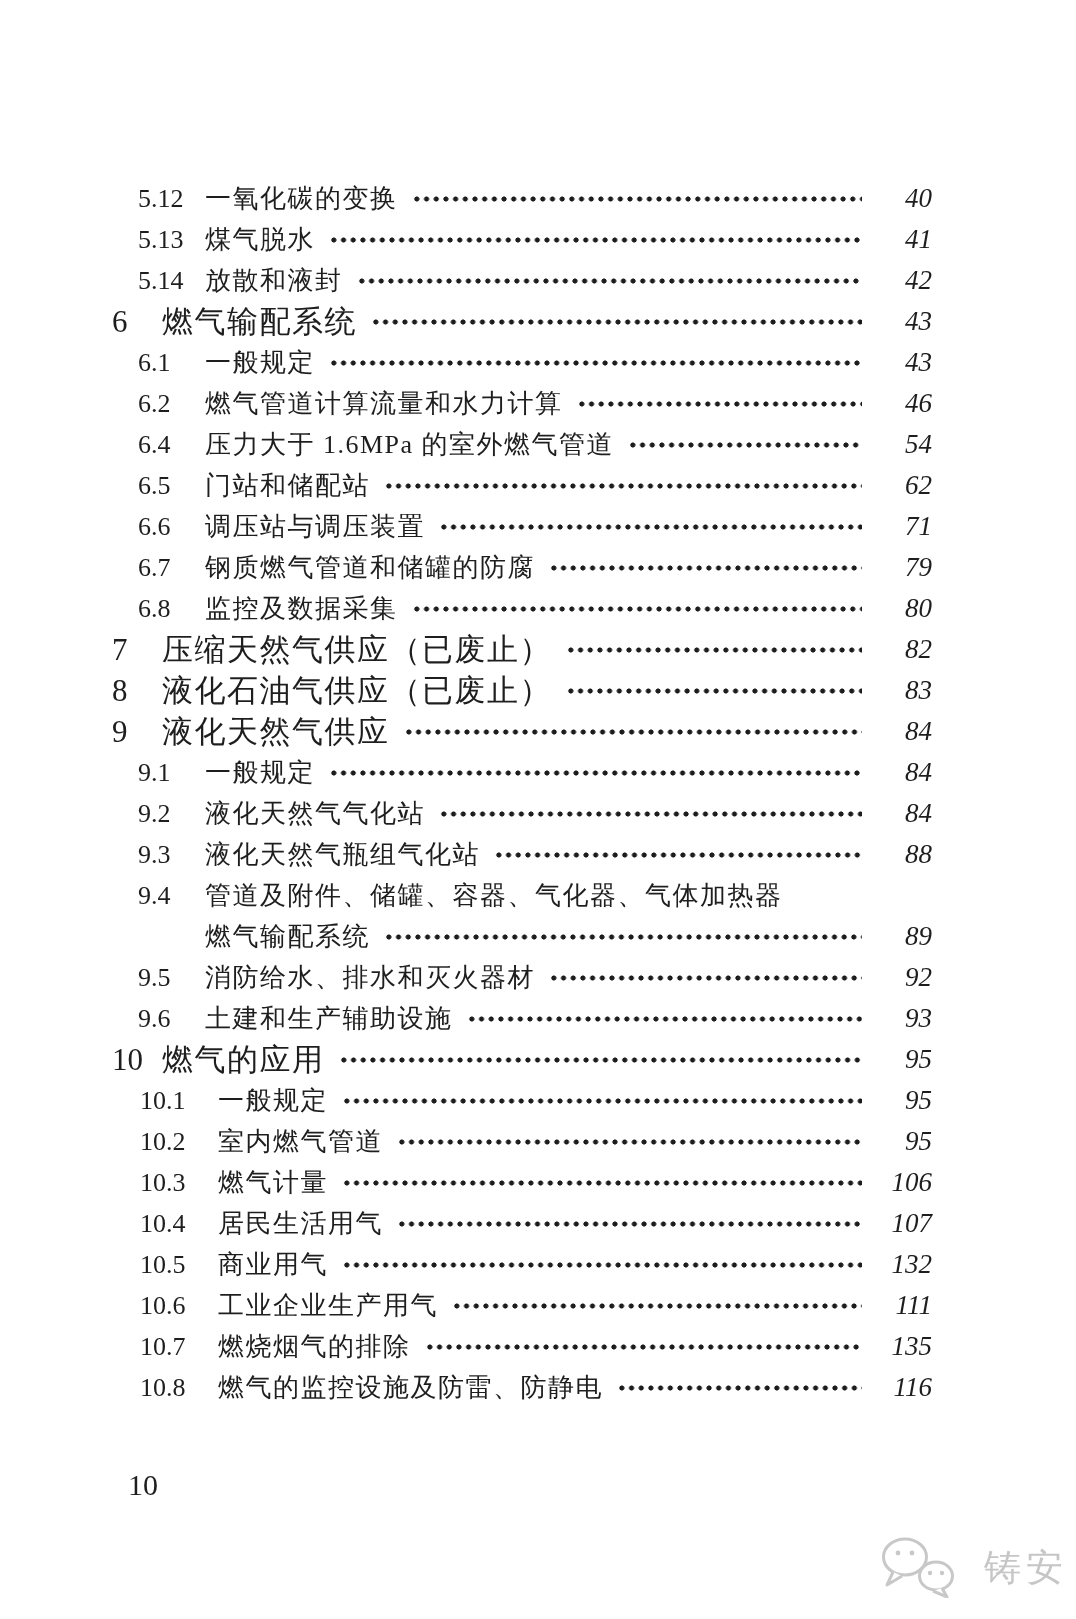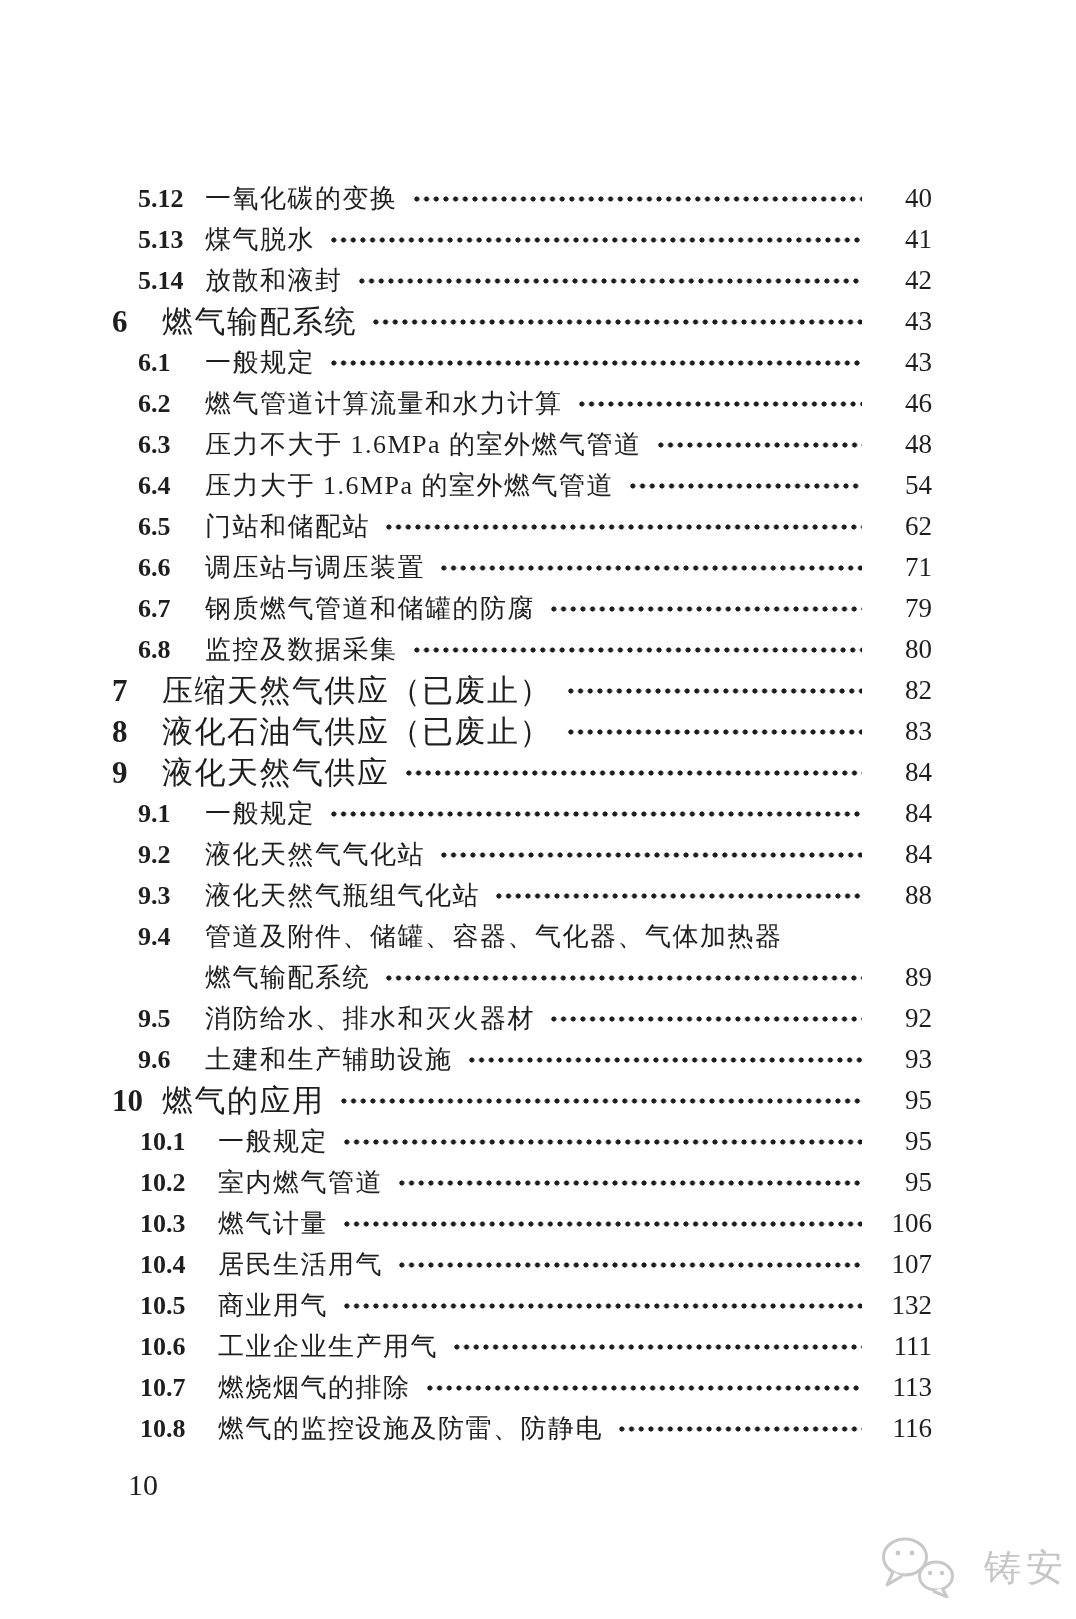--- a/index.html
+++ b/index.html
@@ -24,37 +24,38 @@
     height: 41px;
     padding-right: 144px;
     white-space: nowrap;
   }
   .row.chapter { padding-left: 112px; font-size: 31px; }
   .row.chapter .num { width: 50px; }
   .row.sub, .row.sub-cont { padding-left: 138px; font-size: 26px; }
   .row.sub .num, .row.sub-cont .num { width: 67px; }
   .row.sub10 { padding-left: 140px; font-size: 26px; justify-content: space-between; }
   .row.sub10 .num { width: 78px; }
-  .num { flex: 0 0 auto; font-weight: bold; }
+  .num { flex: 0 0 auto; }
   .title { flex: 0 0 auto; letter-spacing: 1.5px; }
   .leader {
     flex: 1 1 auto;
     align-self: stretch;
     margin-left: 14px;
     margin-right: 10px;
     background-image: radial-gradient(circle, #1c1c1c 2.2px, transparent 2.9px);
     background-size: 9.7px 12px;
     background-position: left center;
     background-repeat: repeat-x;
   }
   .page {
     flex: 0 0 auto;
     width: 60px;
     text-align: right;
     font-size: 27px;
+    font-style: italic;
   }
   .footer {
     position: absolute;
     left: 128px;
     top: 1468px;
     font-size: 30px;
   }
   .watermark {
     position: absolute;
     right: 8px;
@@ -104,26 +105,20 @@
       <span class="leader"></span>
       <span class="page">43</span>
     </div>
     <div class="row sub">
       <span class="num">6.2</span>
       <span class="title">燃气管道计算流量和水力计算</span>
       <span class="leader"></span>
       <span class="page">46</span>
     </div>
     <div class="row sub">
-      <span class="num">6.3</span>
-      <span class="title">压力不大于 1.6MPa 的室外燃气管道</span>
-      <span class="leader"></span>
-      <span class="page">48</span>
-    </div>
-    <div class="row sub">
       <span class="num">6.4</span>
       <span class="title">压力大于 1.6MPa 的室外燃气管道</span>
       <span class="leader"></span>
       <span class="page">54</span>
     </div>
     <div class="row sub">
       <span class="num">6.5</span>
       <span class="title">门站和储配站</span>
       <span class="leader"></span>
       <span class="page">62</span>
@@ -243,21 +238,21 @@
     <div class="row sub10">
       <span class="num">10.6</span>
       <span class="title">工业企业生产用气</span>
       <span class="leader"></span>
       <span class="page">111</span>
     </div>
     <div class="row sub10">
       <span class="num">10.7</span>
       <span class="title">燃烧烟气的排除</span>
       <span class="leader"></span>
-      <span class="page">113</span>
+      <span class="page">135</span>
     </div>
     <div class="row sub10">
       <span class="num">10.8</span>
       <span class="title">燃气的监控设施及防雷、防静电</span>
       <span class="leader"></span>
       <span class="page">116</span>
     </div>
   </div>
 
 <div class="footer">10</div>

